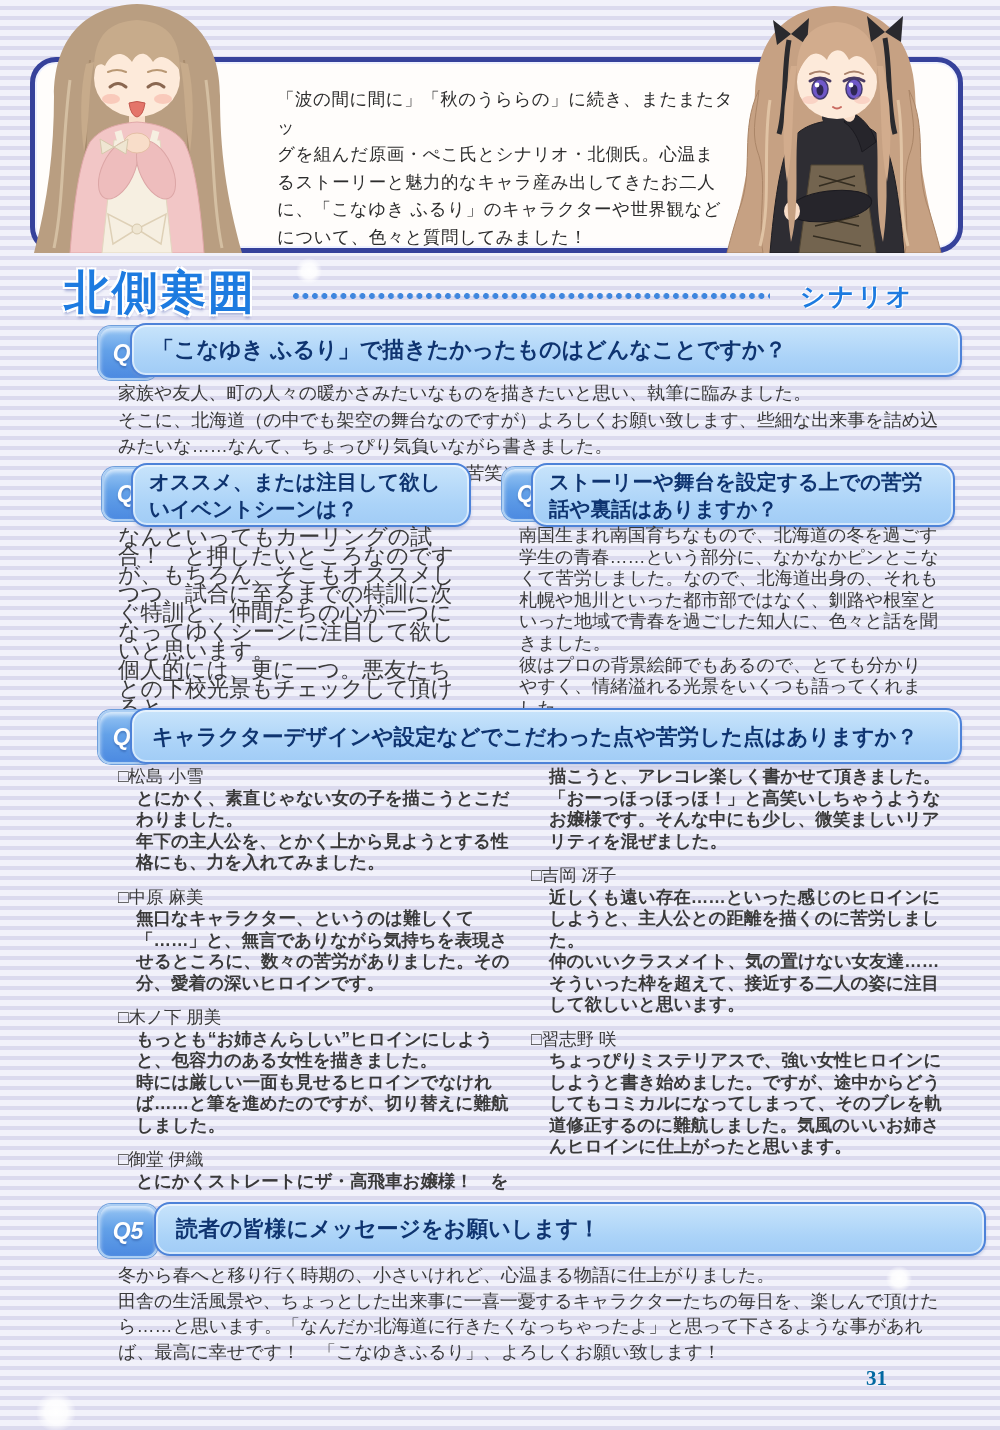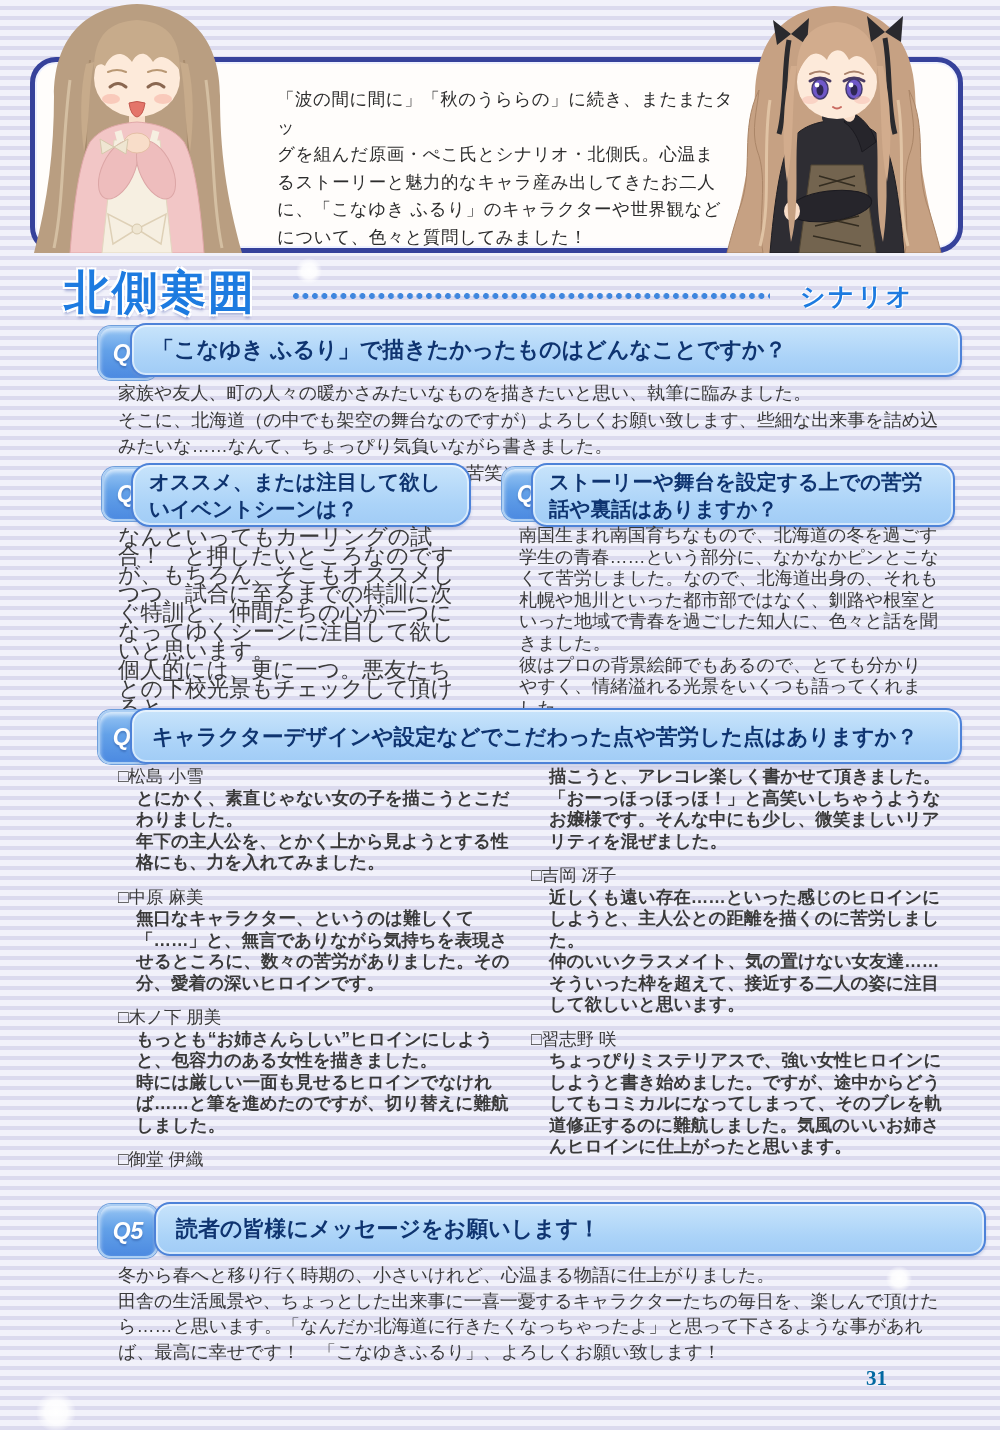--- a/index.html
+++ b/index.html
@@ -55,21 +55,21 @@
     background:linear-gradient(180deg,#c8e4fb 0%,#abd3f8 65%,#a1ccf6 100%);
     border:2px solid #4d82d8;border-radius:16px;
     color:#0f3470;font-weight:800;display:flex;align-items:center;
     box-shadow:0 2px 3px rgba(120,140,190,.35),inset 0 0 0 2px rgba(255,255,255,.55);
   }
   .qbox span{white-space:pre-line;display:block;}
   .answer{position:absolute;color:#3a3a3a;white-space:pre-line;}
   
   .b1{left:66px;top:326px;}  .x1{left:130px;top:323px;width:808px;height:50px;font-size:22px;padding-left:20px;}
   .a1{left:118px;top:380px;width:838px;font-size:18px;line-height:26.5px;}
-  .b2{left:70px;top:467px;}  .x2{left:131px;top:463px;width:320px;height:60px;font-size:20.5px;line-height:27px;padding-left:16px;border-radius:19px;}
+  .b2{left:70px;top:467px;}  .x2{left:131px;top:463px;width:320px;height:60px;font-size:20.5px;line-height:27px;padding-left:16px;}
   .a2{left:118px;top:527px;width:348px;font-size:22px;line-height:19px;}
   .b3{left:470px;top:467px;} .x3{left:531px;top:463px;width:404px;height:60px;font-size:20.5px;line-height:27px;padding-left:16px;}
   .a3{left:519px;top:525px;width:420px;font-size:18px;line-height:21.6px;}
   .b4{left:66px;top:710px;}  .x4{left:130px;top:708px;width:808px;height:52px;font-size:21.5px;padding-left:20px;}
   .b5{left:66px;top:1204px;} .x5{left:130px;top:1202px;width:808px;height:50px;font-size:22px;padding-left:20px;margin-left:24px;}
   .a5{left:118px;top:1263px;width:840px;font-size:18px;line-height:25.5px;}
   
   .q4col{position:absolute;top:766px;color:#3a3a3a;font-size:17.5px;line-height:21.5px;}
   .q4col.left{left:118px;width:404px;}
   .q4col.right{left:531px;width:412px;}
@@ -216,20 +216,21 @@
       <div class="char-name">□中原 麻美</div>
       <div class="char-body">無口なキャラクター、というのは難しくて「……」と、無言でありながら気持ちを表現させるところに、数々の苦労がありました。その分、愛着の深いヒロインです。</div>
     </div>
     <div class="entry">
       <div class="char-name">□木ノ下 朋美</div>
       <div class="char-body">もっとも“お姉さんらしい”ヒロインにしようと、包容力のある女性を描きました。
 時には厳しい一面も見せるヒロインでなければ……と筆を進めたのですが、切り替えに難航しました。</div>
     </div>
     <div class="entry">
       <div class="char-name">□御堂 伊織</div>
+      <div class="char-body">とにかくストレートにザ・高飛車お嬢様！　を</div>
     </div>
   </div>
 
   <div class="q4col right">
     <div class="entry">
 
       <div class="char-body">描こうと、アレコレ楽しく書かせて頂きました。
 「おーっほっほっほ！」と高笑いしちゃうようなお嬢様です。そんな中にも少し、微笑ましいリアリティを混ぜました。</div>
     </div>
     <div class="entry">

